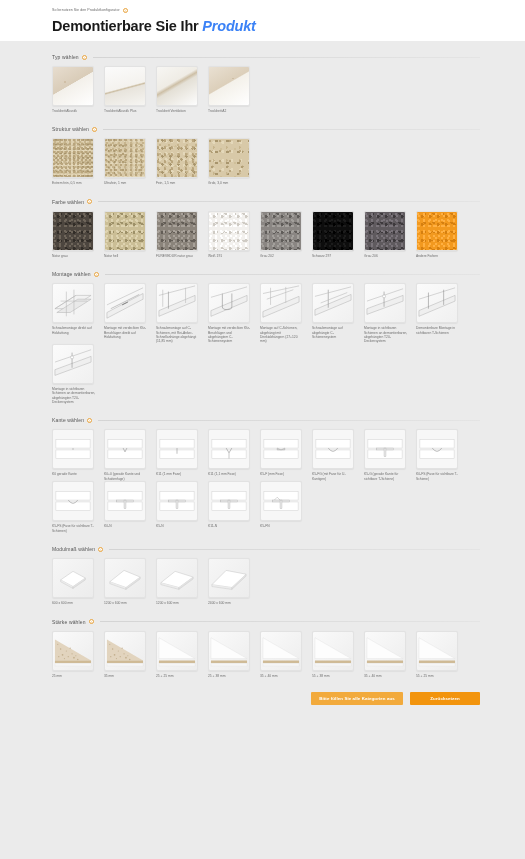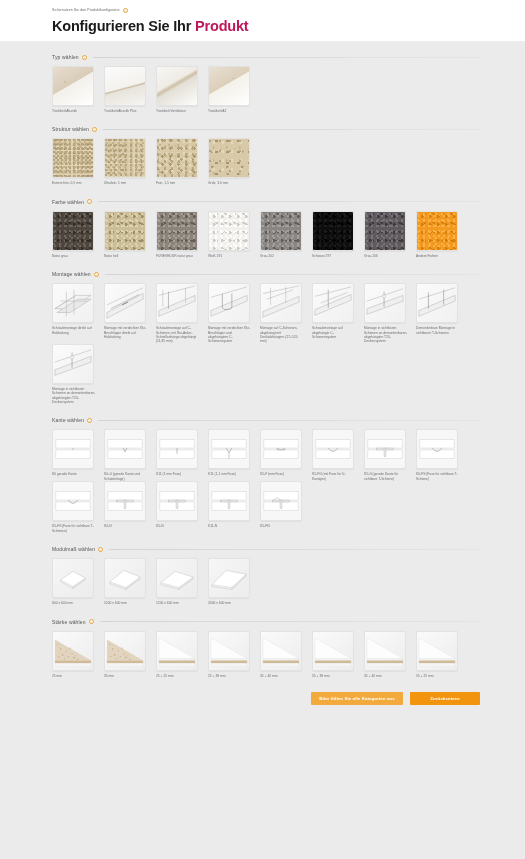--- a/index.html
+++ b/index.html
@@ -37,21 +37,21 @@
     background: #fff;
   }
   .page-title {
     font-size: 14.5px;
     font-weight: bold;
     color: #1a1a1a;
     letter-spacing: -0.2px;
     line-height: 19px;
     margin-top: 2px;
   }
-  .page-title .accent { color: #be185d; }
+  .page-title .accent { color: #3b82f6; font-style: italic; }
 
   
   .body-area { padding: 0 45px 0 52px; }
 
   .section { margin-top: 13px; }
   .section-head { display: flex; align-items: center; gap: 3px; margin-bottom: 6px; }
   .section-title {
     font-size: 5px;
     color: #555;
     white-space: nowrap;
@@ -160,21 +160,21 @@
 <body>
 
 <div class="page">
 
   <div class="header">
     <div class="helper-row">
       <span class="helper-text">So benutzen Sie den Produktkonfigurator</span>
       <span class="info-dot">i</span>
     </div>
     <div class="page-title">
-      <span>Konfigurieren Sie Ihr</span>
+      <span>Demontierbare Sie Ihr</span>
       <span class="accent">Produkt</span>
     </div>
   </div>
 
   <div class="body-area">
 
     <div class="section">
       <div class="section-head">
         <span class="section-title">Typ wählen</span>
         <span class="info-dot">i</span>

